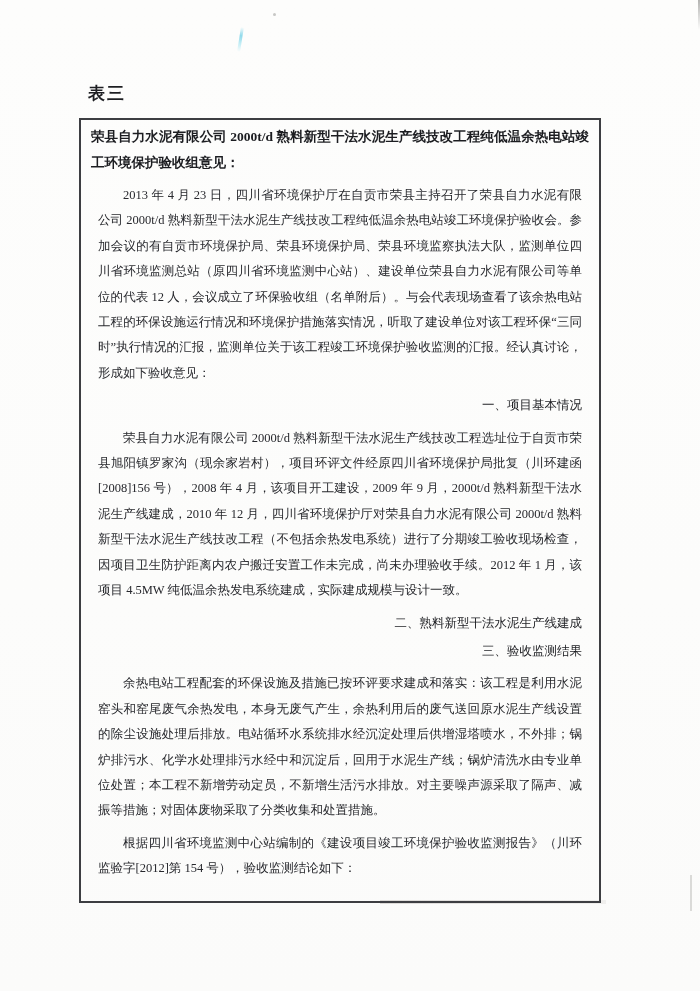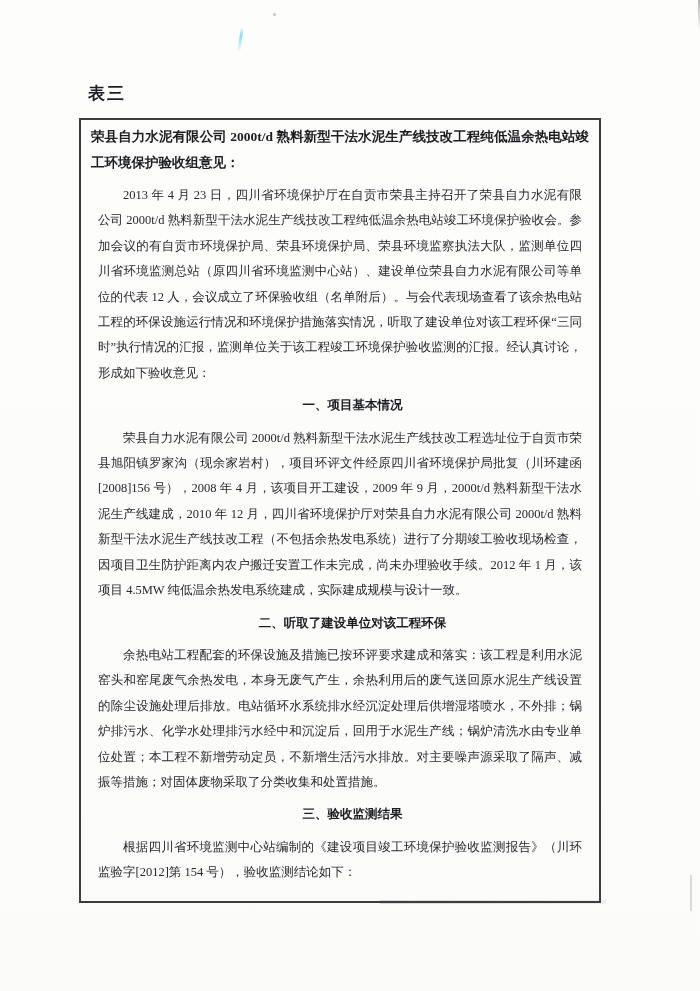--- a/index.html
+++ b/index.html
@@ -56,23 +56,23 @@
     line-height: 25.4px;
   }
   .block {
     margin: 7px;
     text-indent: 2em;
     text-align: justify;
     text-justify: inter-ideograph;
     color: #27282d;
   }
   .block.heading {
-    font-weight: bold;
+    font-weight: normal;
     color: #1c1d21;
-    text-align: center;
+    text-align: right;
     margin-top: 3px;
     margin-bottom: 2px;
   }
   
   .pen-mark {
     position: absolute;
     left: 239px;
     top: 27px;
     width: 3px;
     height: 25px;
@@ -127,19 +127,19 @@
   <div class="bottom-smudge"></div>
 
   <div class="table-label">表三</div>
 
   <div class="opinion-box">
     <div class="box-title">荣县自力水泥有限公司 2000t/d 熟料新型干法水泥生产线技改工程纯低温余热电站竣工环境保护验收组意见：</div>
     <div class="blocks">
         <div class="block paragraph">2013 年 4 月 23 日，四川省环境保护厅在自贡市荣县主持召开了荣县自力水泥有限公司 2000t/d 熟料新型干法水泥生产线技改工程纯低温余热电站竣工环境保护验收会。参加会议的有自贡市环境保护局、荣县环境保护局、荣县环境监察执法大队，监测单位四川省环境监测总站（原四川省环境监测中心站）、建设单位荣县自力水泥有限公司等单位的代表 12 人，会议成立了环保验收组（名单附后）。与会代表现场查看了该余热电站工程的环保设施运行情况和环境保护措施落实情况，听取了建设单位对该工程环保“三同时”执行情况的汇报，监测单位关于该工程竣工环境保护验收监测的汇报。经认真讨论，形成如下验收意见：</div>
         <div class="block heading">一、项目基本情况</div>
         <div class="block paragraph">荣县自力水泥有限公司 2000t/d 熟料新型干法水泥生产线技改工程选址位于自贡市荣县旭阳镇罗家沟（现余家岩村），项目环评文件经原四川省环境保护局批复（川环建函[2008]156 号），2008 年 4 月，该项目开工建设，2009 年 9 月，2000t/d 熟料新型干法水泥生产线建成，2010 年 12 月，四川省环境保护厅对荣县自力水泥有限公司 2000t/d 熟料新型干法水泥生产线技改工程（不包括余热发电系统）进行了分期竣工验收现场检查，因项目卫生防护距离内农户搬迁安置工作未完成，尚未办理验收手续。2012 年 1 月，该项目 4.5MW 纯低温余热发电系统建成，实际建成规模与设计一致。</div>
-        <div class="block heading">二、听取了建设单位对该工程环保</div>
+        <div class="block heading">二、熟料新型干法水泥生产线建成</div>
+        <div class="block heading">三、验收监测结果</div>
         <div class="block paragraph">余热电站工程配套的环保设施及措施已按环评要求建成和落实：该工程是利用水泥窑头和窑尾废气余热发电，本身无废气产生，余热利用后的废气送回原水泥生产线设置的除尘设施处理后排放。电站循环水系统排水经沉淀处理后供增湿塔喷水，不外排；锅炉排污水、化学水处理排污水经中和沉淀后，回用于水泥生产线；锅炉清洗水由专业单位处置；本工程不新增劳动定员，不新增生活污水排放。对主要噪声源采取了隔声、减振等措施；对固体废物采取了分类收集和处置措施。</div>
-        <div class="block heading">三、验收监测结果</div>
         <div class="block paragraph">根据四川省环境监测中心站编制的《建设项目竣工环境保护验收监测报告》（川环监验字[2012]第 154 号），验收监测结论如下：</div>
       </div>
   </div>
 </div>
 
 </body></html>

